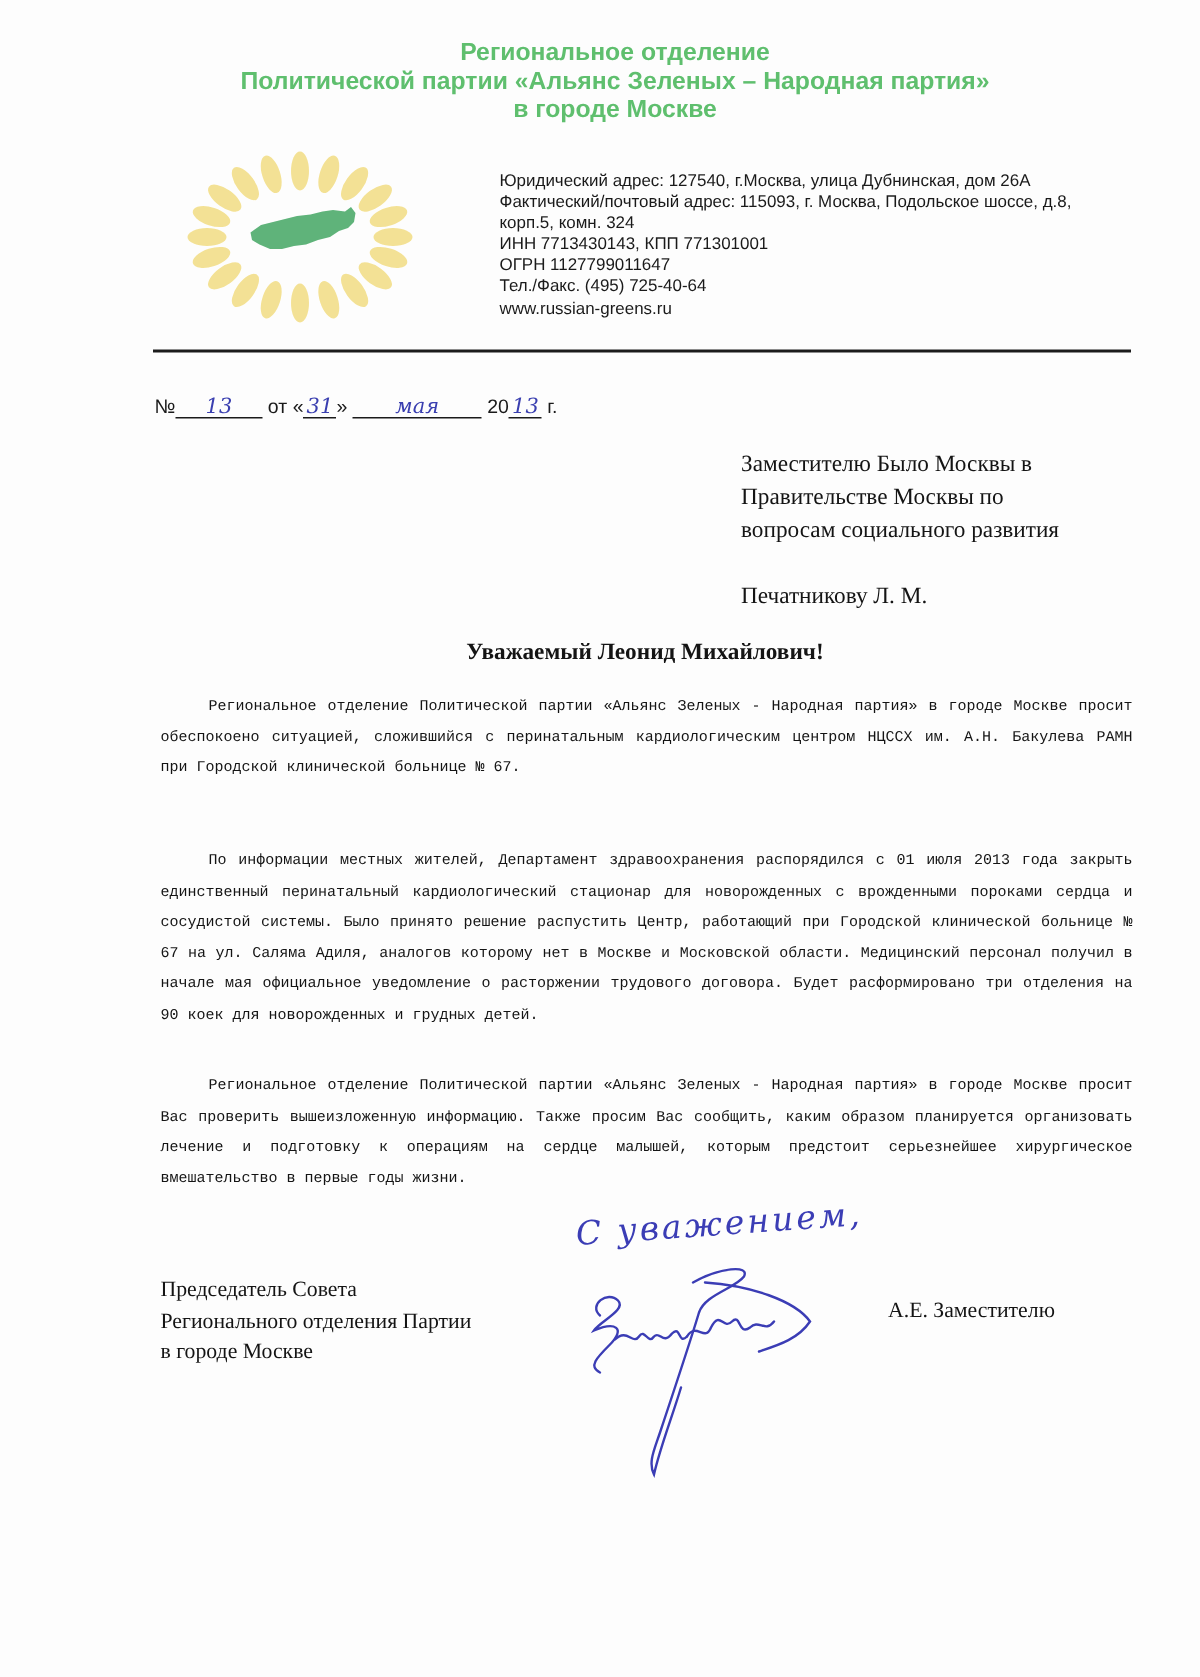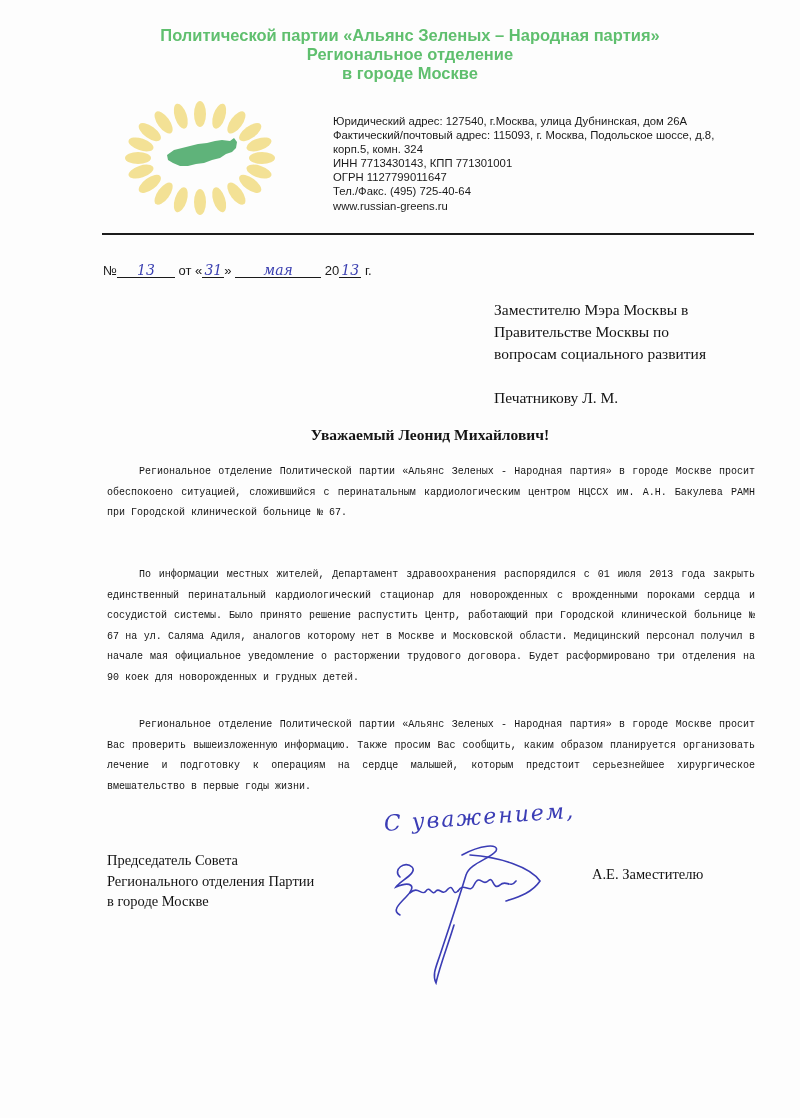--- a/index.html
+++ b/index.html
@@ -37,22 +37,22 @@
     .sign-svg { position: absolute; left: 370px; top: 815px; width: 230px; height: 200px; }
     .closing-hand { position: absolute; left: 384px; top: 811px; font-family: "DejaVu Serif", serif; font-style: italic;
       font-size: 22px; color: #3b3db5; letter-spacing: 2px; transform: rotate(-4deg); transform-origin: left center; white-space: nowrap; }
   </style>
 </head>
 <body>
 
 <div class="page">
 
   <div class="org-header">
+    <div>Региональное отделение</div>
     <div>Политической партии «Альянс Зеленых – Народная партия»</div>
-    <div>Региональное отделение</div>
     <div>в городе Москве</div>
   </div>
 
   <svg class="logo" viewBox="0 0 170 120">
     <g id="petals" fill="#f3df8a" opacity="0.9">
         <ellipse cx="150.0" cy="58.0" rx="13" ry="6" transform="rotate(0.0 150.0 58.0)"></ellipse>
         <ellipse cx="147.0" cy="71.6" rx="13" ry="6" transform="rotate(18.0 147.0 71.6)"></ellipse>
         <ellipse cx="138.2" cy="83.9" rx="13" ry="6" transform="rotate(36.0 138.2 83.9)"></ellipse>
         <ellipse cx="124.4" cy="93.6" rx="13" ry="6" transform="rotate(54.0 124.4 93.6)"></ellipse>
         <ellipse cx="107.2" cy="99.8" rx="13" ry="6" transform="rotate(72.0 107.2 99.8)"></ellipse>
@@ -89,21 +89,21 @@
 
   <div class="regline">
     <span>№</span><span class="blank" style="width:58px">13</span>
     <span>от «</span><span class="blank" style="width:22px">31</span><span>»</span>
     <span class="blank" style="width:86px">мая</span>
     <span>20</span><span class="blank" style="width:22px">13</span>
     <span>г.</span>
   </div>
 
   <div class="addressee">
-    <div>Заместителю Мэра Москвы в</div>
+    <div>Заместителю Было Москвы в</div>
     <div>Правительстве Москвы по</div>
     <div>вопросам социального развития</div>
     <div class="gap"></div>
     <div>Печатникову Л. М.</div>
   </div>
 
   <div class="salutation">Уважаемый Леонид Михайлович!</div>
 
   <div class="para p1">Региональное отделение Политической партии «Альянс Зеленых - Народная партия» в городе Москве просит обеспокоено ситуацией, сложившийся с перинатальным кардиологическим центром НЦССХ им. А.Н. Бакулева РАМН при Городской клинической больнице № 67.</div>
   <div class="para p2">По информации местных жителей, Департамент здравоохранения распорядился с 01 июля 2013 года закрыть единственный перинатальный кардиологический стационар для новорожденных с врожденными пороками сердца и сосудистой системы. Было принято решение распустить Центр, работающий при Городской клинической больнице № 67 на ул. Салямa Адиля, аналогов которому нет в Москве и Московской области. Медицинский персонал получил в начале мая официальное уведомление о расторжении трудового договора. Будет расформировано три отделения на 90 коек для новорожденных и грудных детей.</div>

